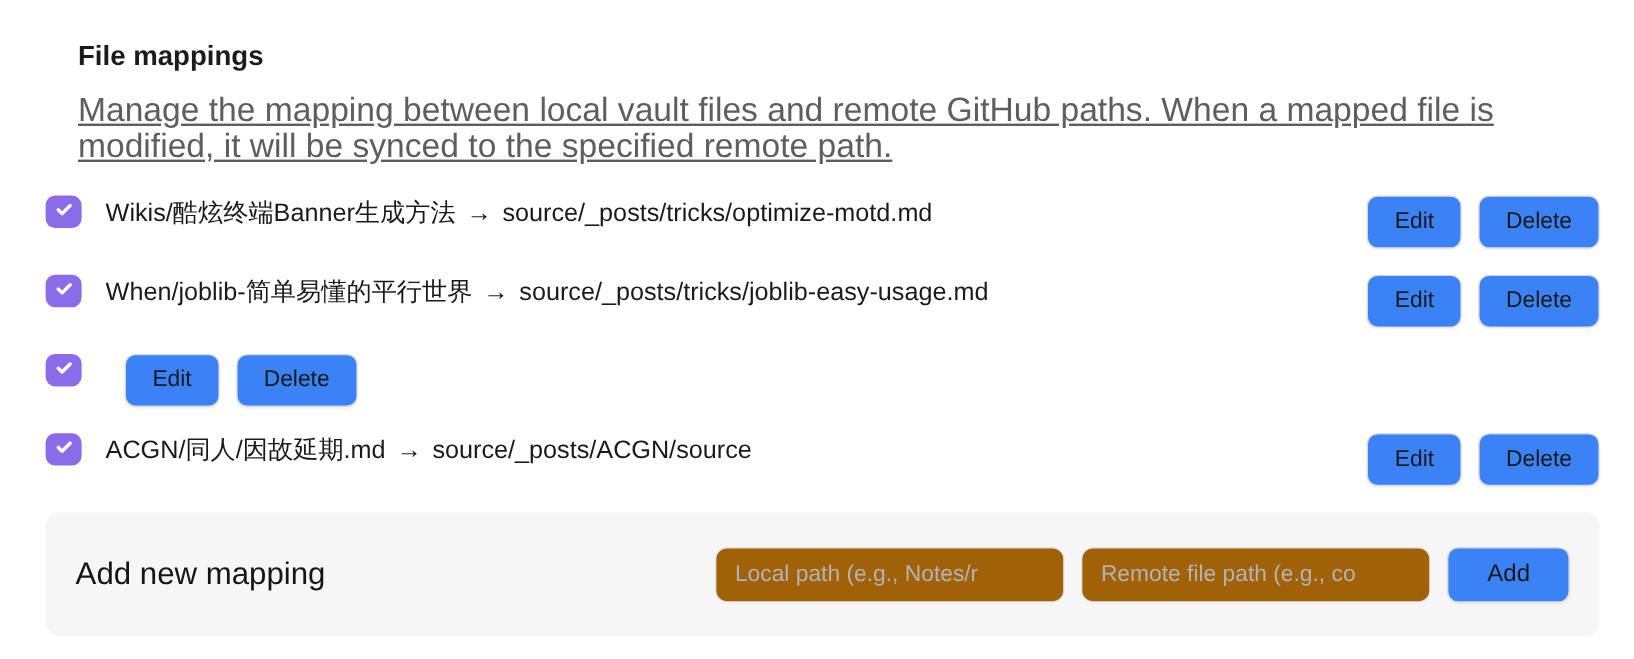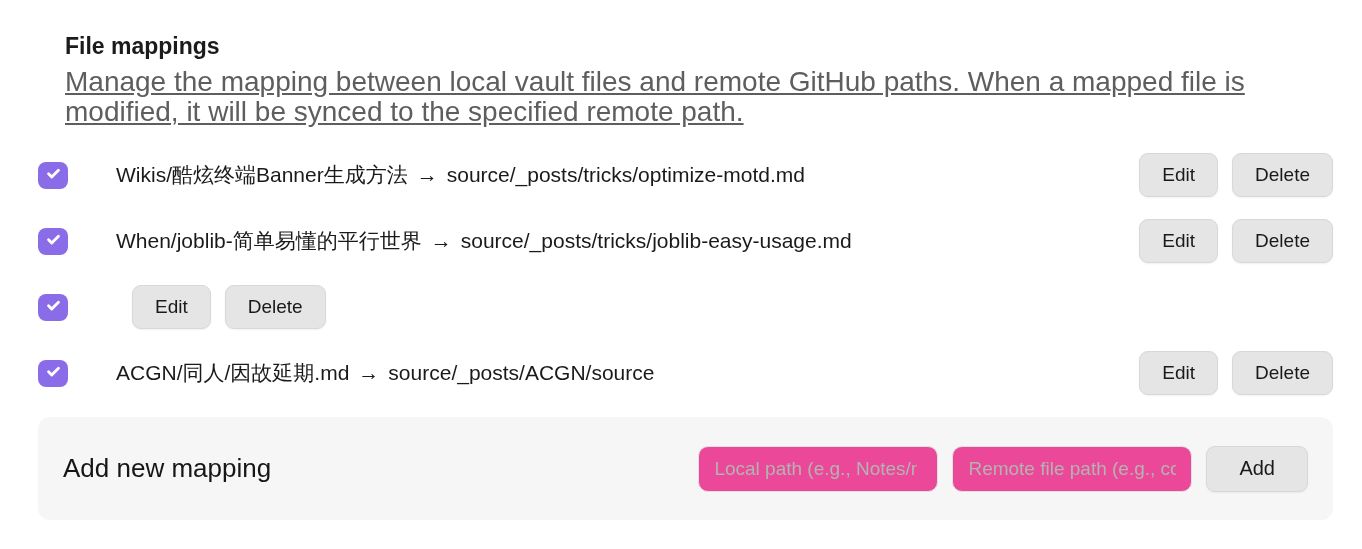--- a/index.html
+++ b/index.html
@@ -10,37 +10,36 @@
     color: #1a1a1a;
     overflow: hidden;
   }
   .settings { padding: 33px 29px 0 38px; }
 
   .header { margin-left: 27px; }
   .title {
     font-size: 23px;
     font-weight: 700;
     color: #1b1b1b;
-    margin-bottom: 7px;
+    margin-bottom: 17px;
   }
   .desc {
     font-size: 28px;
     line-height: 30px;
     color: #5e5e5e;
     max-width: 1222px;
     margin-bottom: 26px;
     text-decoration: underline;
   }
 
   .mapping-row {
     display: flex;
-    align-items: center;
+    align-items: flex-start;
     height: 44px;
     margin-bottom: 22px;
-    gap: 28px;
   }
   .checkbox {
     width: 30px; height: 27px;
     border-radius: 8px;
     background: var(--accent, #8b6ce8);
     display: flex;
     align-items: center;
     justify-content: center;
     margin-right: 20px;
     flex: 0 0 auto;
@@ -57,21 +56,21 @@
   .row-buttons {
     display: flex;
     gap: 14px;
     flex: 0 0 auto;
     margin-left: 16px;
   }
   .btn {
     font-family: inherit;
     font-size: 19px;
     color: #1a1a1a;
-    background: #e5e5e5;
+    background: #3b82f6;
     border: 1px solid #d8d8d8;
     border-radius: 9px;
     height: 44px;
     padding: 0 22px;
     box-shadow: 0 1px 2px rgba(0,0,0,0.06);
     cursor: pointer;
   }
 
   .add-section {
     margin-top: 21px;
@@ -83,23 +82,23 @@
     padding: 0 25px;
   }
   .add-label {
     font-size: 26px;
     color: #161616;
     margin-right: auto;
   }
   .add-controls { display: flex; align-items: center; gap: 14px; }
   .text-input {
     font-family: inherit;
-    width: 240px;
+    width: 291px;
     height: 46px;
-    background: #ec4899;
+    background: #a16207;
     border: 1px solid #e2e2e2;
     border-radius: 10px;
     padding: 0 15px;
     font-size: 19px;
     color: #1a1a1a;
     outline: none;
   }
   .text-input::placeholder { color: #b3b3b3; }
   .btn-add {
     height: 46px;

